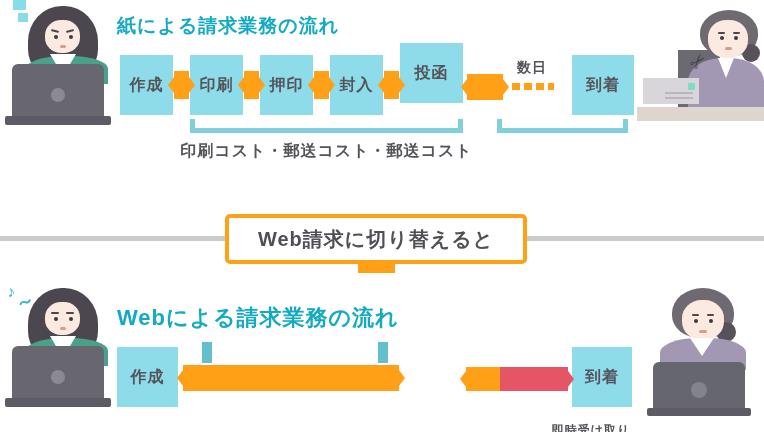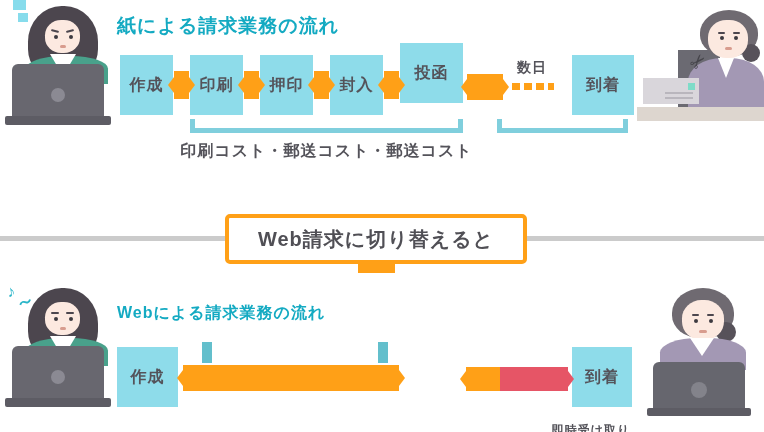--- a/index.html
+++ b/index.html
@@ -144,21 +144,21 @@
     <div class="eye" style="left:54px; top:35px;"></div>
     <div class="eye" style="left:69px; top:35px;"></div>
     <div class="mouth" style="left:60px; top:45px; width:6px;"></div>
     <div class="abs body-teal" style="left:26px; top:56px; width:82px; height:28px;"></div>
     <div class="abs shirt" style="left:50px; top:54px; width:26px; height:22px;"></div>
     <div class="abs laptop" style="left:12px; top:64px; width:92px; height:54px;"></div>
     <div class="abs laptop-dot" style="left:51px; top:88px; width:14px; height:14px;"></div>
     <div class="abs laptop-base" style="left:5px; top:116px; width:106px; height:9px;"></div>
   </div>
 
-  <div class="title" style="left:117px; top:303px; font-size:16px;">Webによる請求業務の流れ</div>
+  <div class="title" style="left:117px; top:303px; font-size:22px;">Webによる請求業務の流れ</div>
 
   <div class="flowbox" style="left:117px; top:347px; width:61px; height:60px;">作成</div>
 
   <div class="quote-bar" style="left:202px; top:342px;"></div>
   <div class="quote-bar" style="left:378px; top:342px;"></div>
 
   <div class="conn" style="left:177px; top:365px; width:228px; height:26px;"></div>
 
 
   <div class="conn-left" style="left:460px; top:367px; width:40px; height:24px;"></div>

